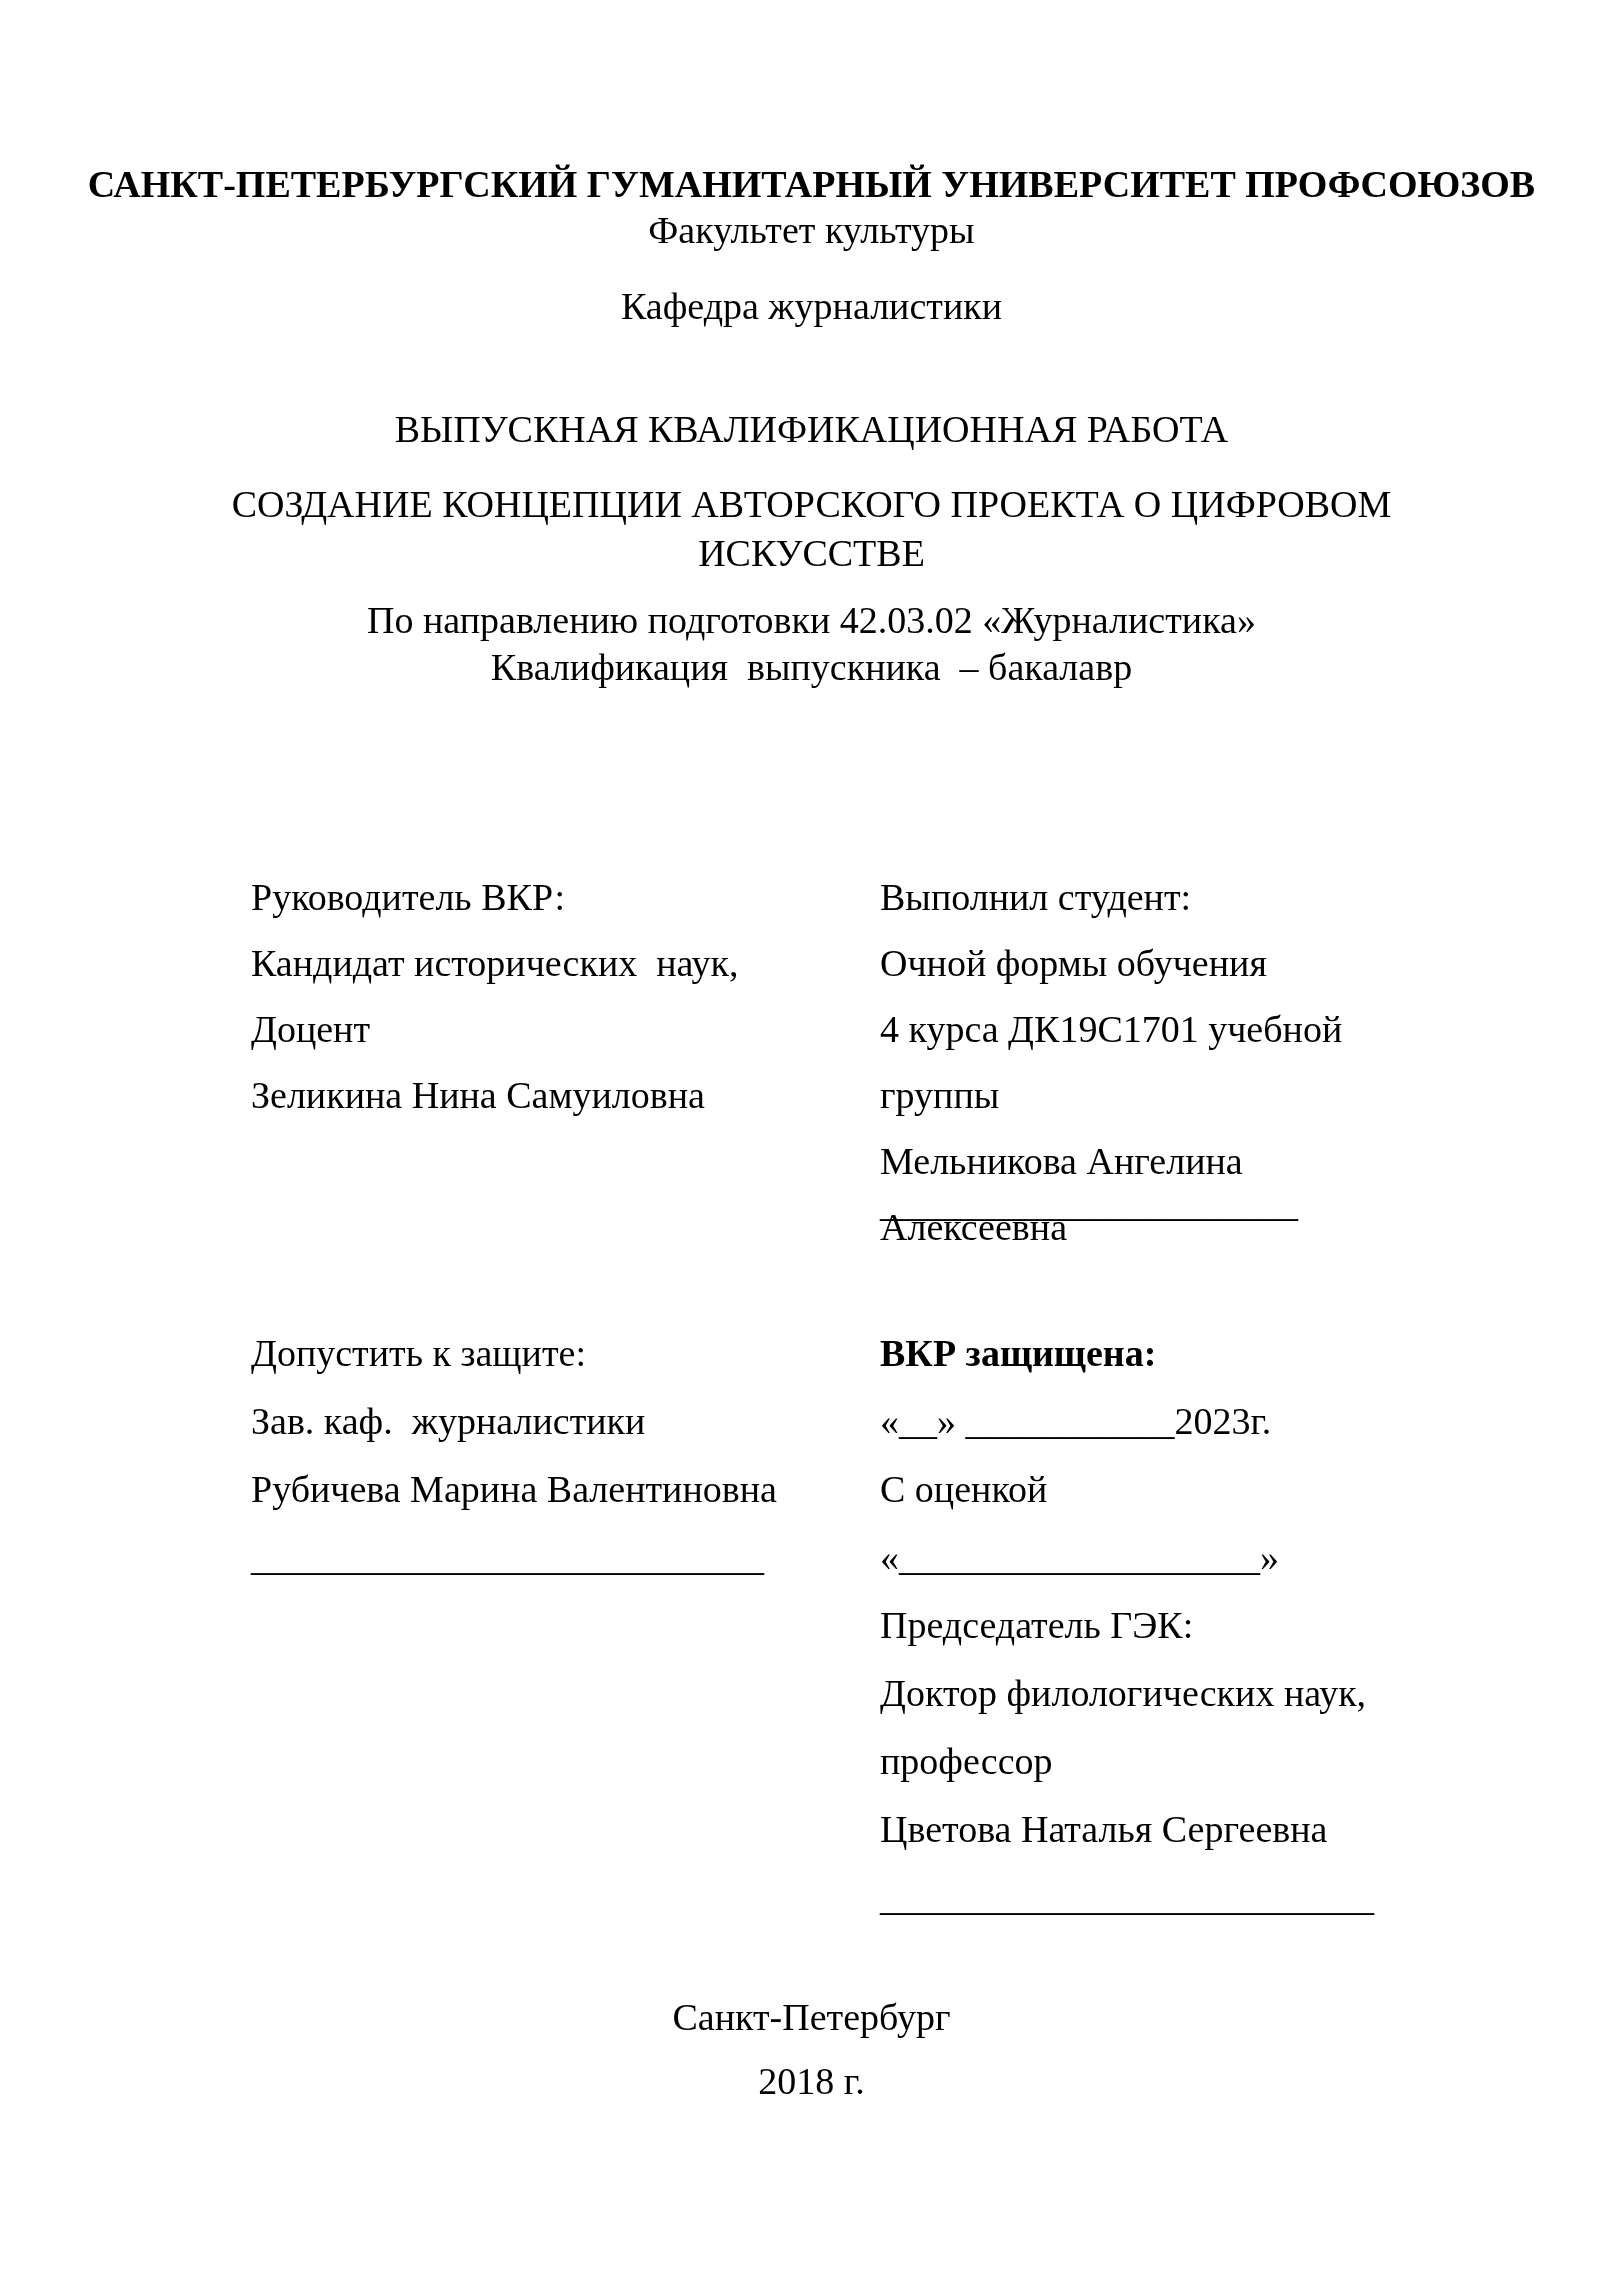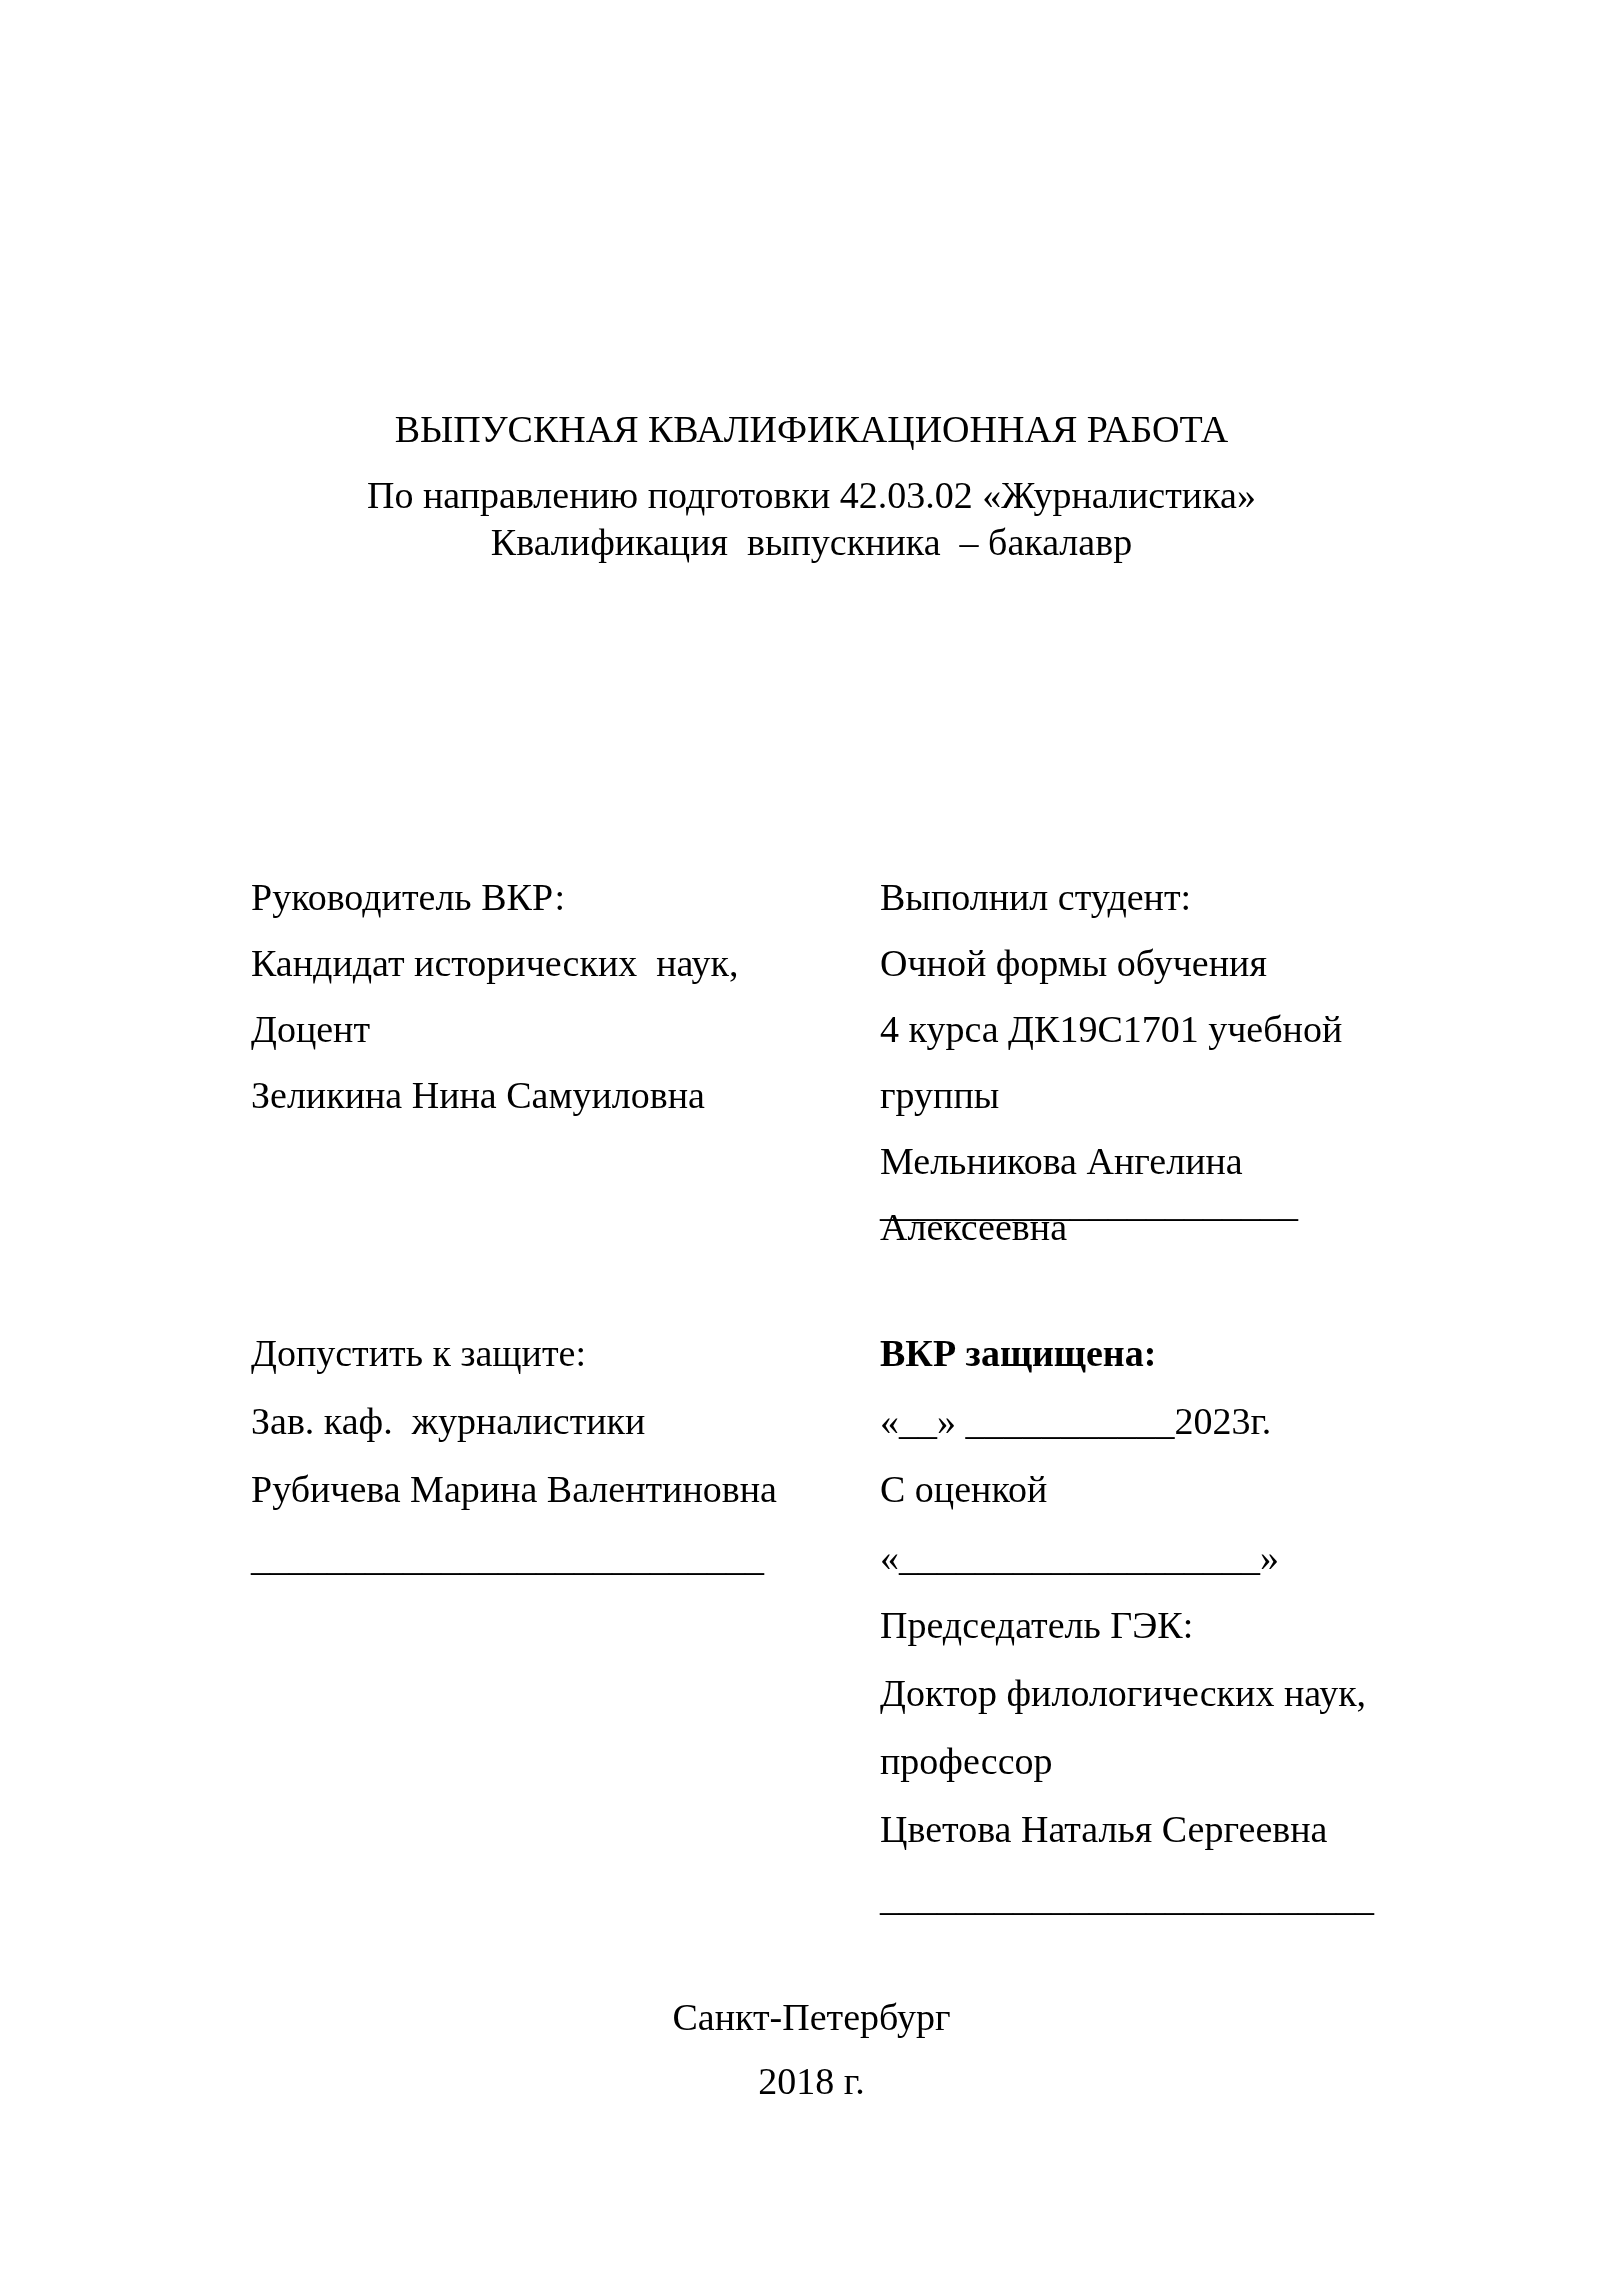--- a/index.html
+++ b/index.html
@@ -87,23 +87,29 @@
     width: 100%;
     text-align: center;
   }
   .footer-block p { line-height: 64px; }
 </style>
 </head>
 <body>
 
 <div class="page">
 
+  <div class="header-block">
+    <p class="university">САНКТ-ПЕТЕРБУРГСКИЙ ГУМАНИТАРНЫЙ УНИВЕРСИТЕТ ПРОФСОЮЗОВ</p>
+    <p class="faculty">Факультет культуры</p>
+    <p class="department">Кафедра журналистики</p>
+  </div>
 
   <div class="title-block">
     <p class="work-type">ВЫПУСКНАЯ КВАЛИФИКАЦИОННАЯ РАБОТА</p>
+    <p class="thesis-title">СОЗДАНИЕ КОНЦЕПЦИИ АВТОРСКОГО ПРОЕКТА О ЦИФРОВОМ ИСКУССТВЕ</p>
     <p class="direction">По направлению подготовки 42.03.02 «Журналистика»</p>
     <p class="qualification">Квалификация  выпускника  – бакалавр</p>
   </div>
 
   <div class="cols-1">
     <div class="col-left">
       <p>Руководитель ВКР:</p>
       <p>Кандидат исторических  наук,</p>
       <p>Доцент</p>
       <p>Зеликина Нина Самуиловна</p>

